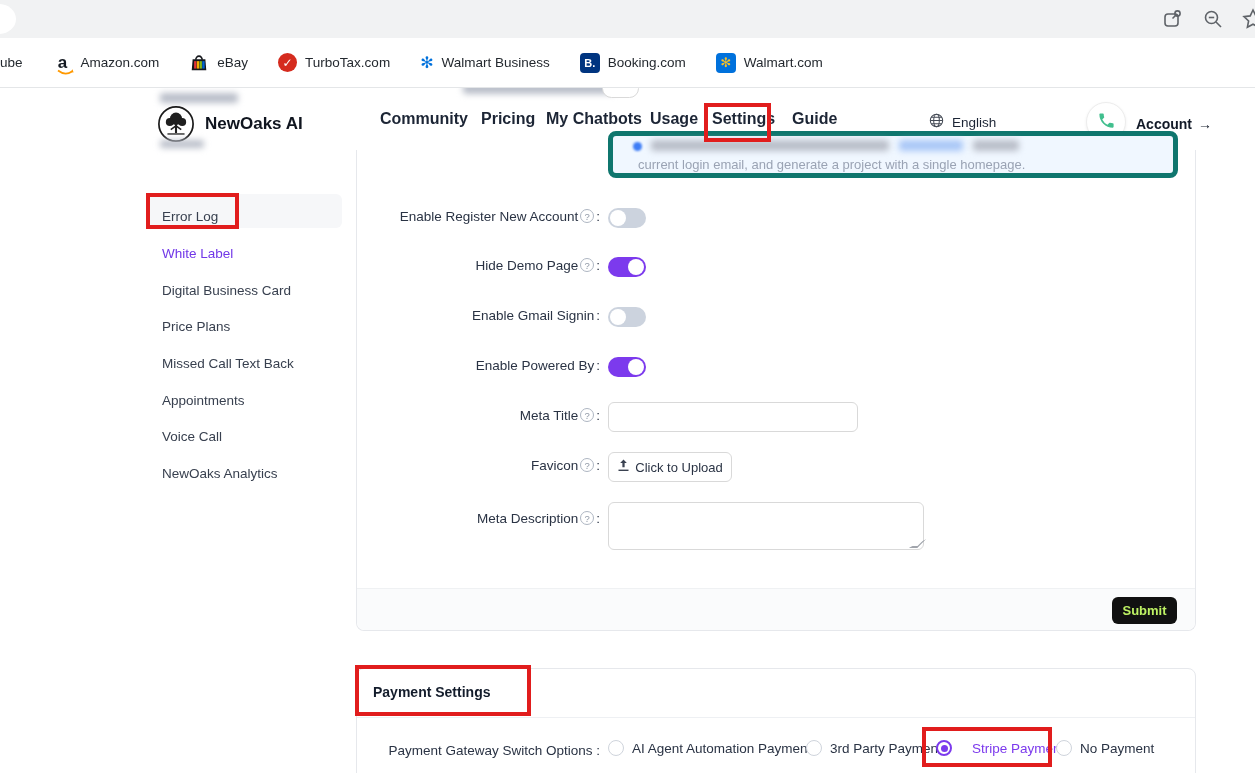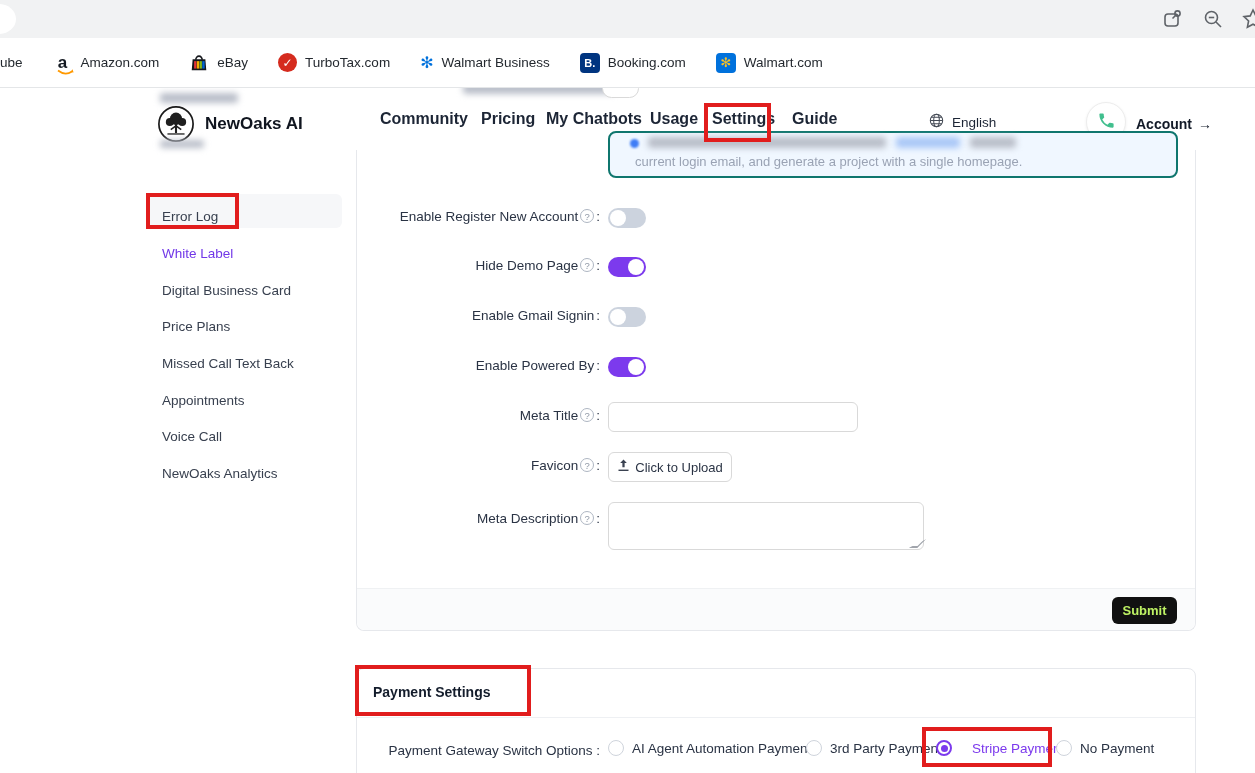--- a/index.html
+++ b/index.html
@@ -43,21 +43,21 @@
   .sb-active-bg { position:absolute; left:146px; top:106px; width:196px; height:34px; background:#f6f7f9; border-radius:6px; }
   .sb-item.active { color:#7137e8; }
 
   
   .nav-item { position:absolute; top:22px; font-size:16px; font-weight:600; color:#1c2535; cursor:pointer;text-align:right; }
   .lang { position:absolute; left:929px; top:25px; display:flex; align-items:center; gap:8px; font-size:13.5px; color:#1c2535; cursor:pointer; }
   .avatar { position:absolute; left:1086px; top:14px; width:40px; height:40px; border-radius:50%; background:#fff; border:1px solid #ededed; box-shadow:0 1px 3px rgba(0,0,0,.07); display:flex; align-items:center; justify-content:center; }
   .account { position:absolute; left:1136px; top:28px; font-size:14px; font-weight:700; color:#121a28; display:flex; gap:6px; cursor:pointer; }
 
   
-  .banner { position:absolute; left:608px; top:43px; width:570px; height:47px; background:#f0f7ff; border:2px solid #0f766e; border-radius:8px; }
+  .banner { position:absolute; left:608px; top:43px; width:570px; height:47px; background:#f0f7ff; border:5px solid #0f766e; border-radius:8px; }
   .banner-dot { position:absolute; left:20px; top:6px; width:9px; height:9px; border-radius:50%; background:#3f7df6; filter:blur(1px); }
   .banner-line2 { position:absolute; left:25px; top:21px; font-size:13px; color:#9aa3b4; }
 
   
   .card1 { position:absolute; left:356px; top:62px; width:840px; height:481px; border:1px solid #e6e8ec; border-top:none; border-radius:0 0 8px 8px; background:transparent; }
   .card1-footer { position:absolute; left:357px; top:500px; width:838px; height:42px; background:#fafbfc; border-top:1px solid #eff1f3; border-radius:0 0 8px 8px; }
   .submit-btn { position:absolute; right:18px; top:8px; width:65px; height:27px; background:#111111; color:#bef264; border:none; border-radius:6px; font-size:13px; font-weight:600; font-family:inherit; cursor:pointer; }
 
   
   .f-label { position:absolute; left:300px; width:300px; display:flex; justify-content:flex-end; align-items:flex-start; gap:2px; font-size:13.5px; color:#2a3344; white-space:nowrap; }

